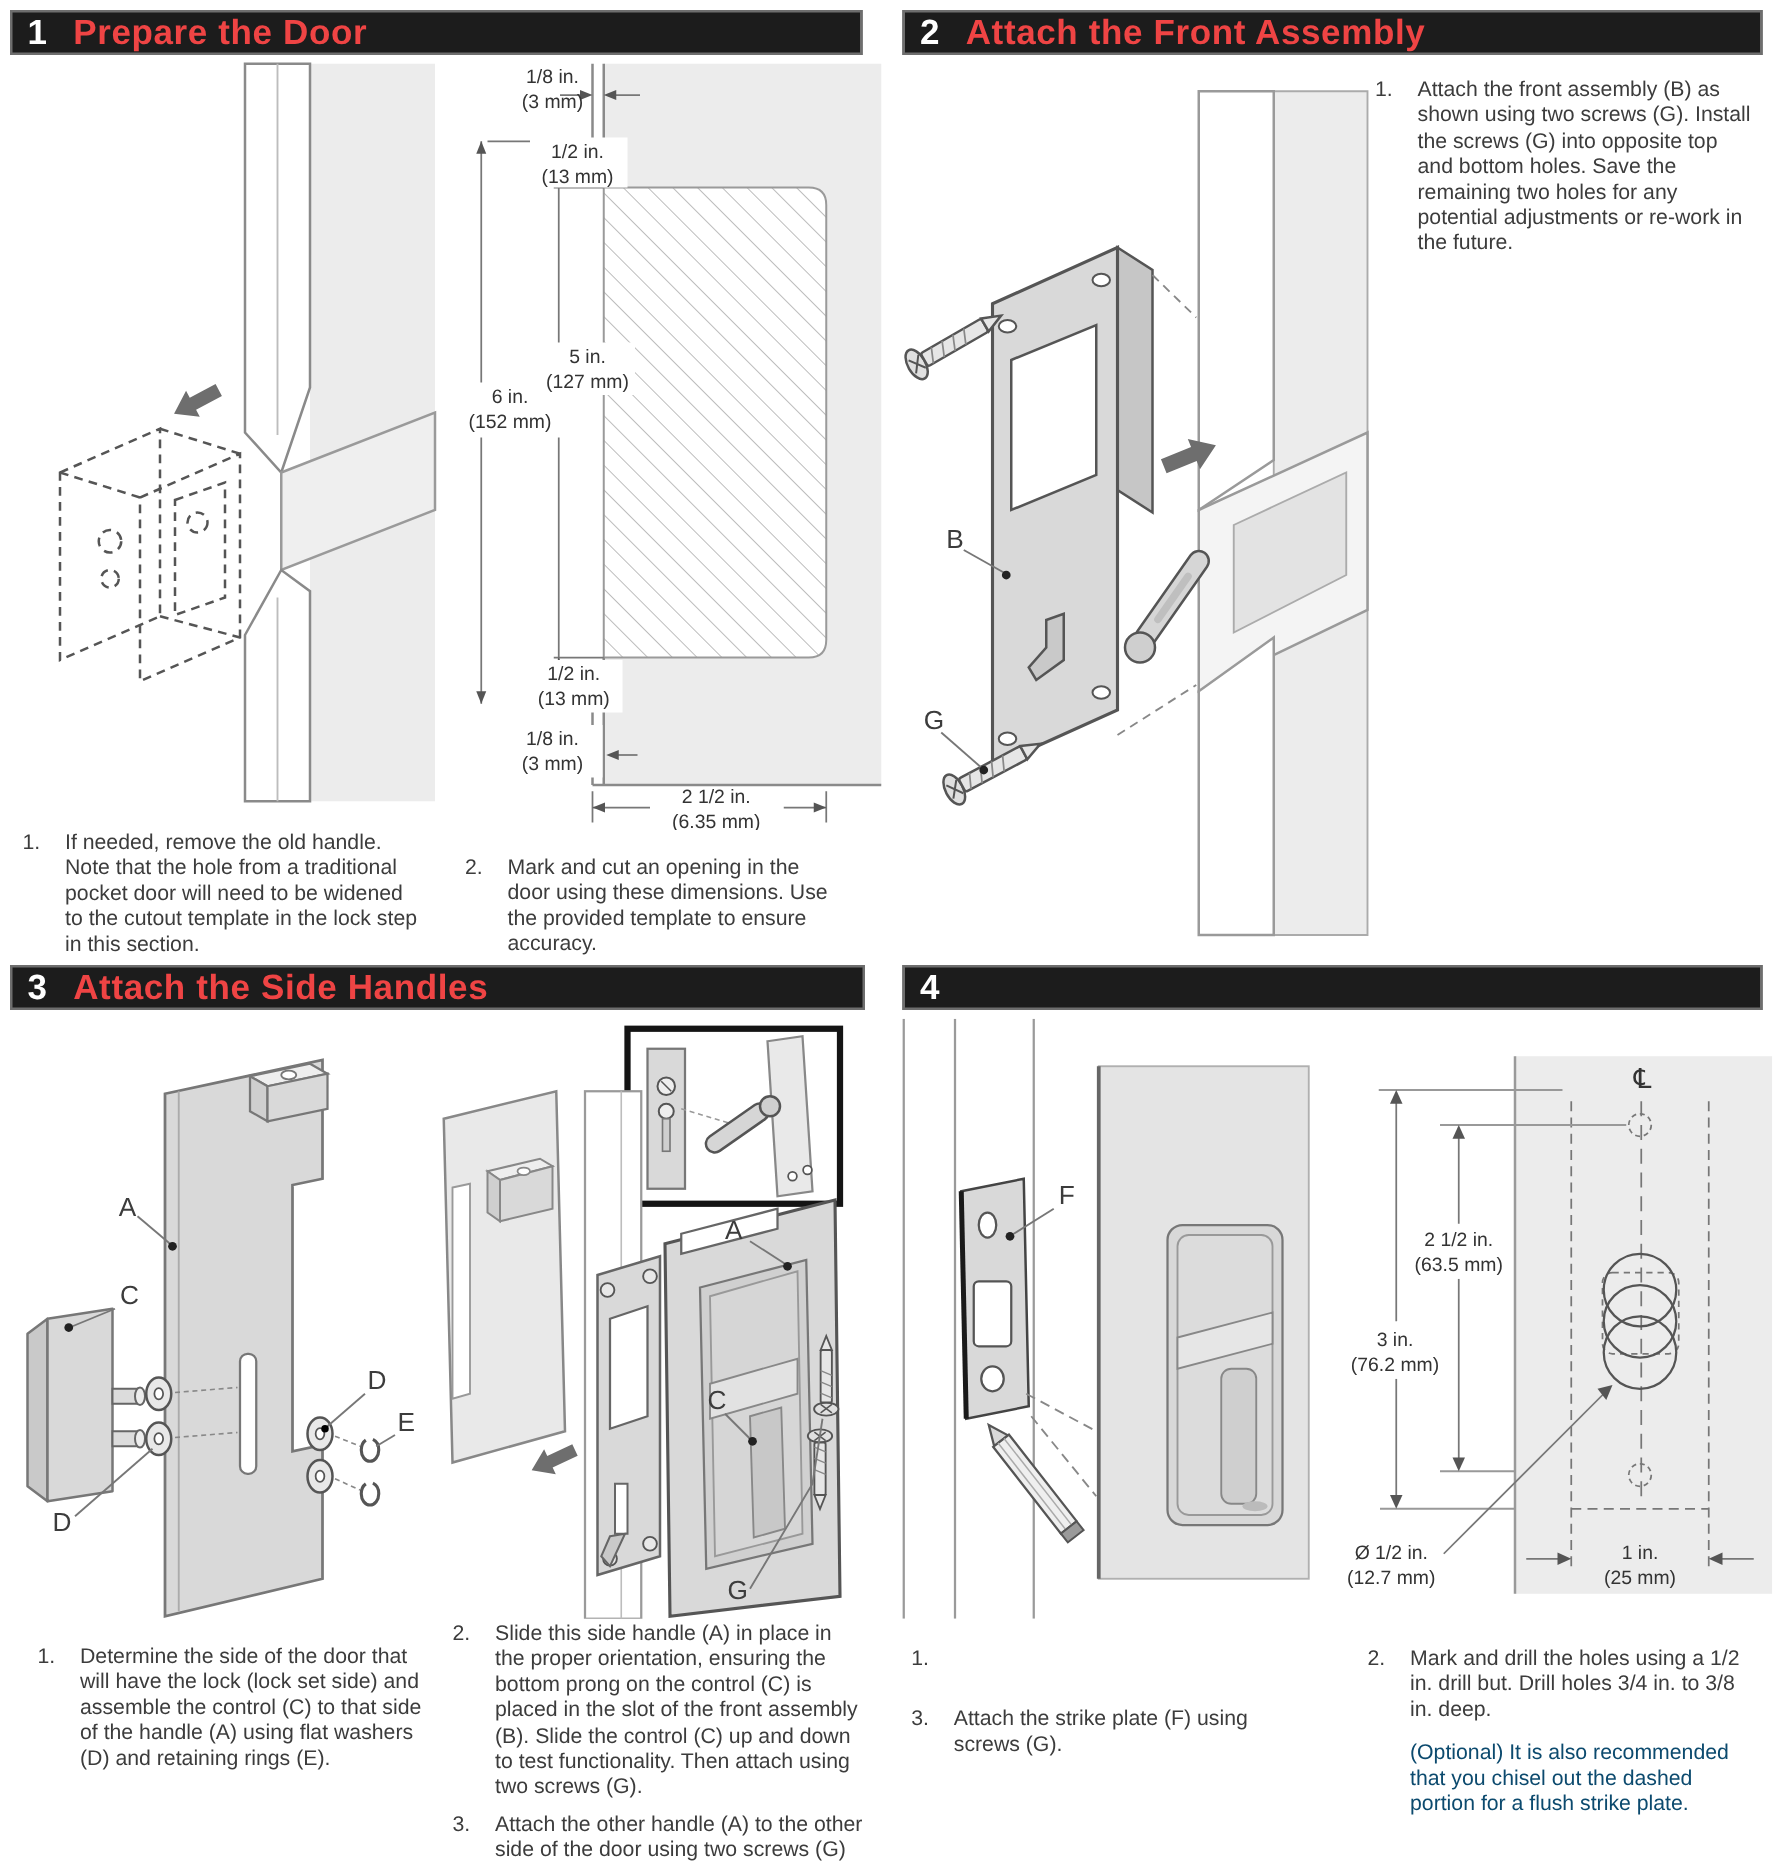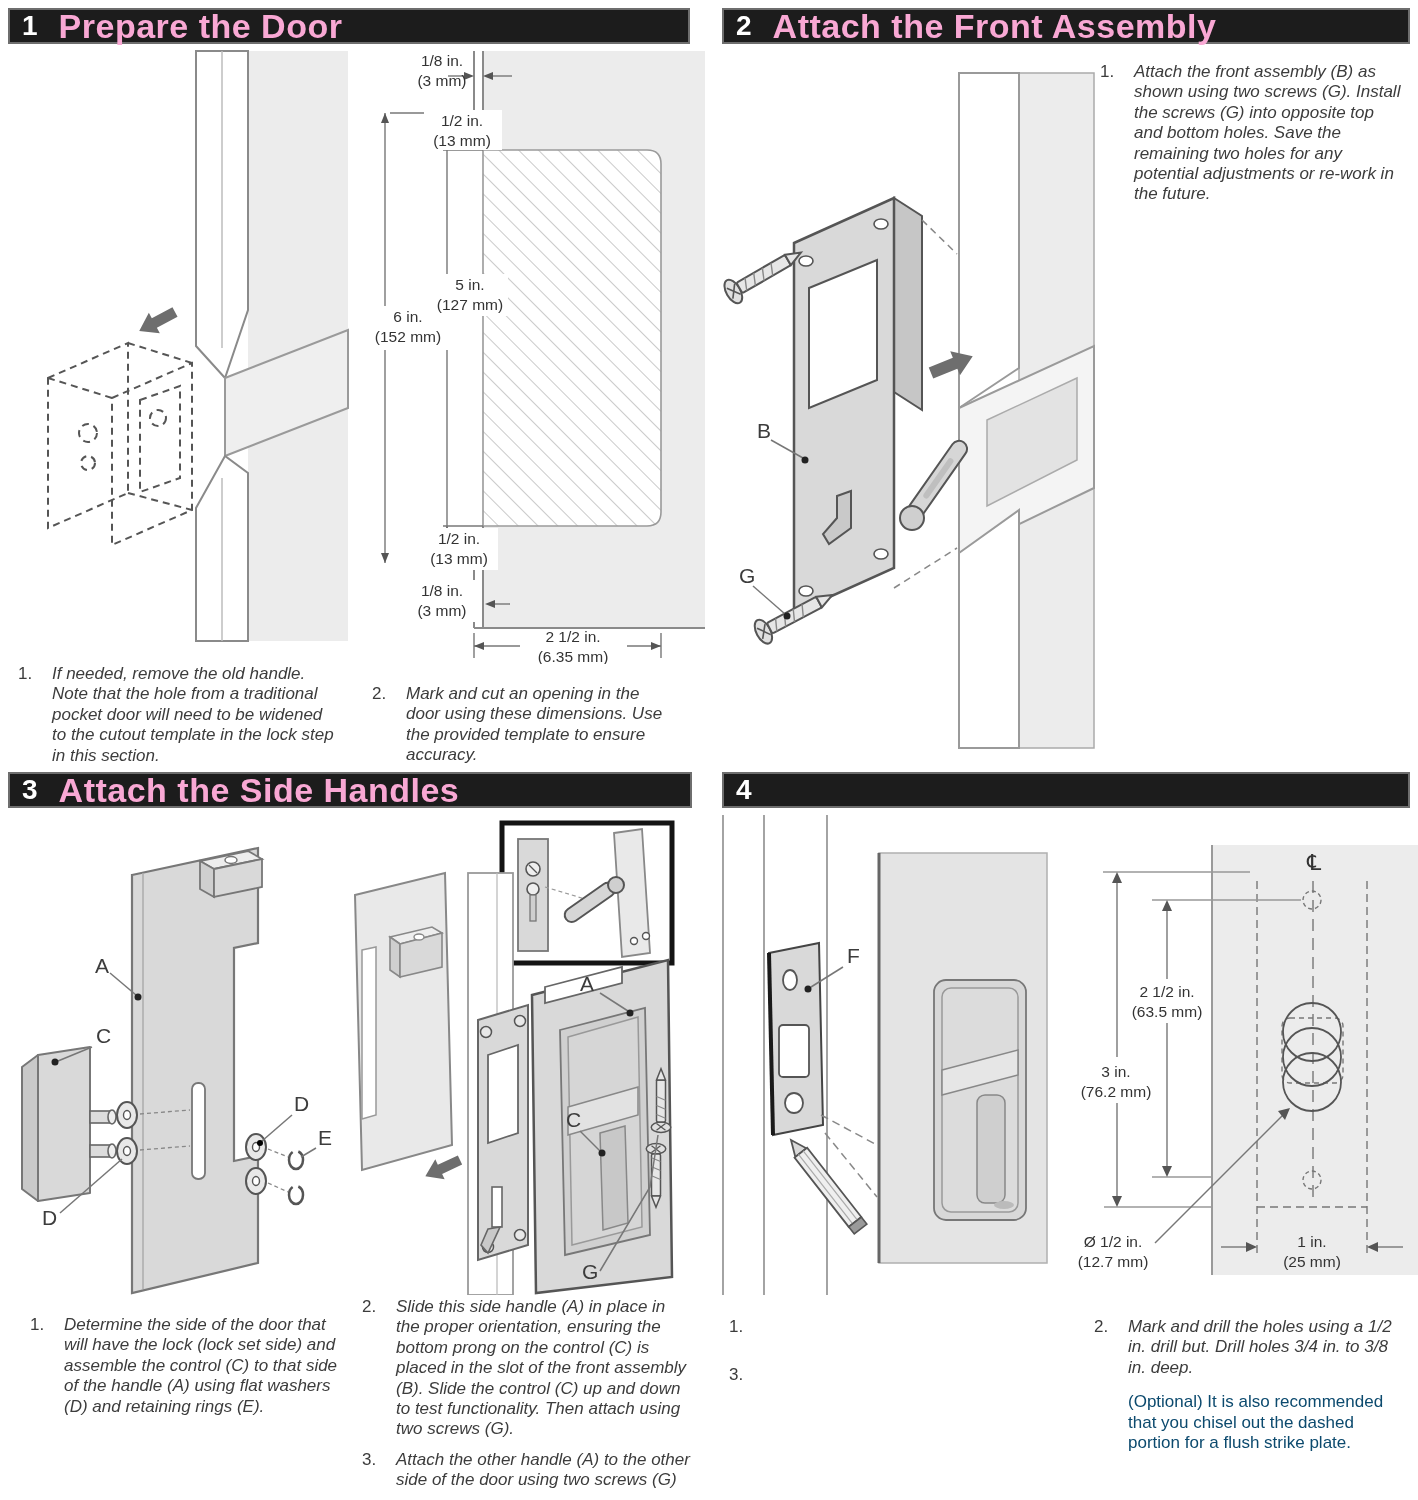--- a/index.html
+++ b/index.html
@@ -2,25 +2,25 @@
 <html><head>
 <meta charset="utf-8">
 <style>
   html,body{margin:0;padding:0;background:#ffffff;}
   .page{position:relative;width:1418px;height:1500px;background:#ffffff;overflow:hidden;
         font-family:"Liberation Sans",sans-serif;color:#3c3c3c;}
   .sec{position:absolute;}
   .sec-header{position:absolute;display:flex;align-items:center;height:36px;
         background:#1c1c1c;border:2px solid #6e6e6e;box-sizing:border-box;}
   .sec-num{color:#ffffff;font-weight:700;font-size:28px;padding:0 10px 0 12px;letter-spacing:1px;}
-  .sec-title{color:#f9a8d4;font-weight:700;font-size:34px;letter-spacing:.5px;padding-left:10px;white-space:nowrap;}
+  .sec-title{color:#ef4444;font-weight:700;font-size:28px;letter-spacing:.5px;padding-left:10px;white-space:nowrap;}
   .steps{position:absolute;}
   .step{display:flex;font-size:17px;line-height:1.2;color:#3c3c3c;}
   .step .num{width:34px;flex-shrink:0;}
-  .step .txt{flex:1;font-style:italic;}
+  .step .txt{flex:1;}
   .opt-note{font-size:17px;line-height:1.2;color:#0c4a6e;margin-left:34px;margin-top:14px;}
   svg{position:absolute;left:0;display:block;}
   svg text{font-family:"Liberation Sans",sans-serif;}
   .dim{font-size:15.5px;fill:#333333;}
   .plabel{font-size:21px;fill:#3c3c3c;}
   .cl{font-size:22px;fill:#333333;font-family:"DejaVu Sans",sans-serif;}
 </style>
 </head>
 <body>
 
@@ -467,20 +467,21 @@
         </g>
       </g>
     </svg>
 
     <div class="steps" style="left:20px;top:552px;width:320px;">
       <div class="step">
         <span class="num">1.</span>
       </div>
       <div class="step" style="margin-top:28px;">
         <span class="num">3.</span>
+        <span class="txt">Attach the strike plate (F) using screws (G).</span>
       </div>
     </div>
     <div class="steps" style="left:385px;top:552px;width:312px;">
       <div class="step">
         <span class="num">2.</span>
         <span class="txt">Mark and drill the holes using a 1/2 in. drill but. Drill holes 3/4 in. to 3/8 in. deep.</span>
       </div>
       <div class="opt-note">(Optional) It is also recommended that you chisel out the dashed portion for a flush strike plate.</div>
     </div>
   </div>

